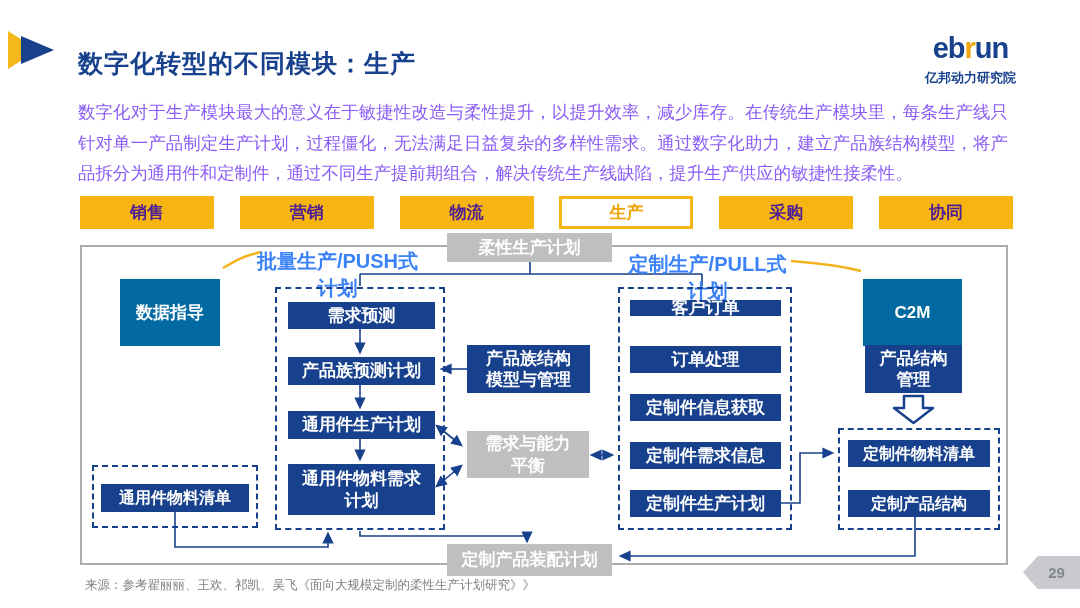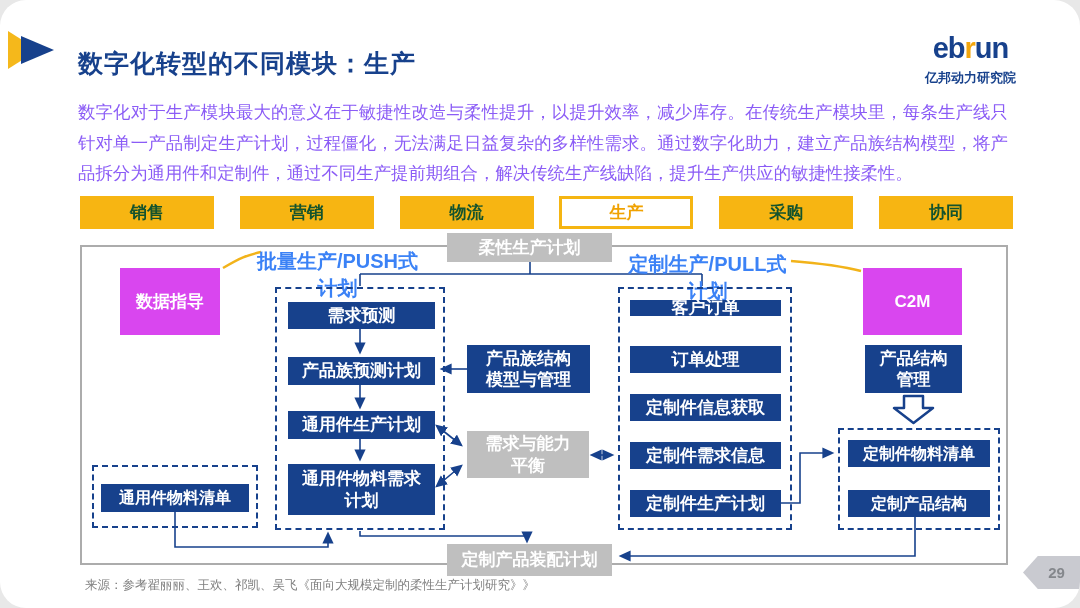--- a/index.html
+++ b/index.html
@@ -1,49 +1,49 @@
 <!DOCTYPE html>
 <html><head>
 <meta charset="utf-8">
 <style>
   html,body{margin:0;padding:0;background:#e8e8e8;}
   .slide{position:relative;width:1080px;height:608px;background:#ffffff;overflow:hidden;
-         font-family:"Liberation Sans","DejaVu Sans",sans-serif;border-radius:26px;}
+         font-family:"Liberation Sans","DejaVu Sans",sans-serif;}
 
   
   .title-arrow{position:absolute;left:8px;top:30px;width:50px;height:40px;}
   .title-arrow .tri-y{position:absolute;left:0;top:1px;width:30px;height:38px;background:#F5B81B;
         clip-path:polygon(0 0,100% 50%,0 100%);}
   .title-arrow .tri-b{position:absolute;left:13px;top:6px;width:33px;height:28px;background:#17418C;
         clip-path:polygon(0 0,100% 50%,0 100%);}
   .page-title{position:absolute;left:78px;top:30px;font-size:25px;font-weight:bold;color:#17418C;letter-spacing:1px;}
   .logo{position:absolute;right:64px;top:34px;display:flex;align-items:center;gap:6px;flex-direction:column;}
   .logo .en{font-size:29px;font-weight:800;color:#17418C;letter-spacing:-1px;line-height:1;}
   .logo .en .r{color:#F2A50C;}
   .logo .cn{font-size:13px;font-weight:800;color:#17418C;}
 
   
   .intro{position:absolute;left:78px;top:97px;width:930px;font-size:17.4px;line-height:30.6px;
          color:#8b5cf6;text-align:justify;margin:0;}
 
   
   .tabs{position:absolute;left:80px;top:196px;width:933px;display:flex;justify-content:space-between;}
-  .tab{width:134px;height:33px;line-height:33px;text-align:center;background:#F7B512;color:#14532d;
+  .tab{width:134px;height:33px;line-height:33px;text-align:center;background:#F7B512;color:#4c1d95;
        font-size:17px;font-weight:bold;box-sizing:border-box;cursor:pointer;}
   .tab.active{background:#ffffff;color:#F0A202;border:3px solid #F5B512;line-height:27px;}
 
   
   .frame{position:absolute;left:80px;top:245px;width:928px;height:320px;border:2px solid #ACACAC;box-sizing:border-box;}
   svg.overlay{position:absolute;left:0;top:0;width:1080px;height:608px;pointer-events:none;}
 
   .node{position:absolute;box-sizing:border-box;display:flex;align-items:center;justify-content:center;
         text-align:center;white-space:pre-line;font-weight:bold;color:#ffffff;font-size:17px;line-height:1.25;}
   .blue{background:#17418C;}
   .grayb{background:#BFBFBF;}
-  .yellowb{background:#d946ef;}
+  .yellowb{background:#0369a1;margin-top:11px;}
   .group{position:absolute;box-sizing:border-box;border:2px dashed #17418C;background:transparent;}
   .flowlabel{position:absolute;font-size:20px;font-weight:bold;color:#3b82f6;text-align:center;}
 
   
   .source{position:absolute;left:85px;top:577px;font-size:12.5px;color:#808080;}
   .page-tag{position:absolute;right:0;top:556px;width:57px;height:33px;background:#C9CAD0;
         clip-path:polygon(0 50%,26% 0,100% 0,100% 100%,26% 100%);
         display:flex;align-items:center;justify-content:center;padding-left:10px;box-sizing:border-box;
         font-size:15px;font-weight:bold;color:#84878C;}
 </style>

